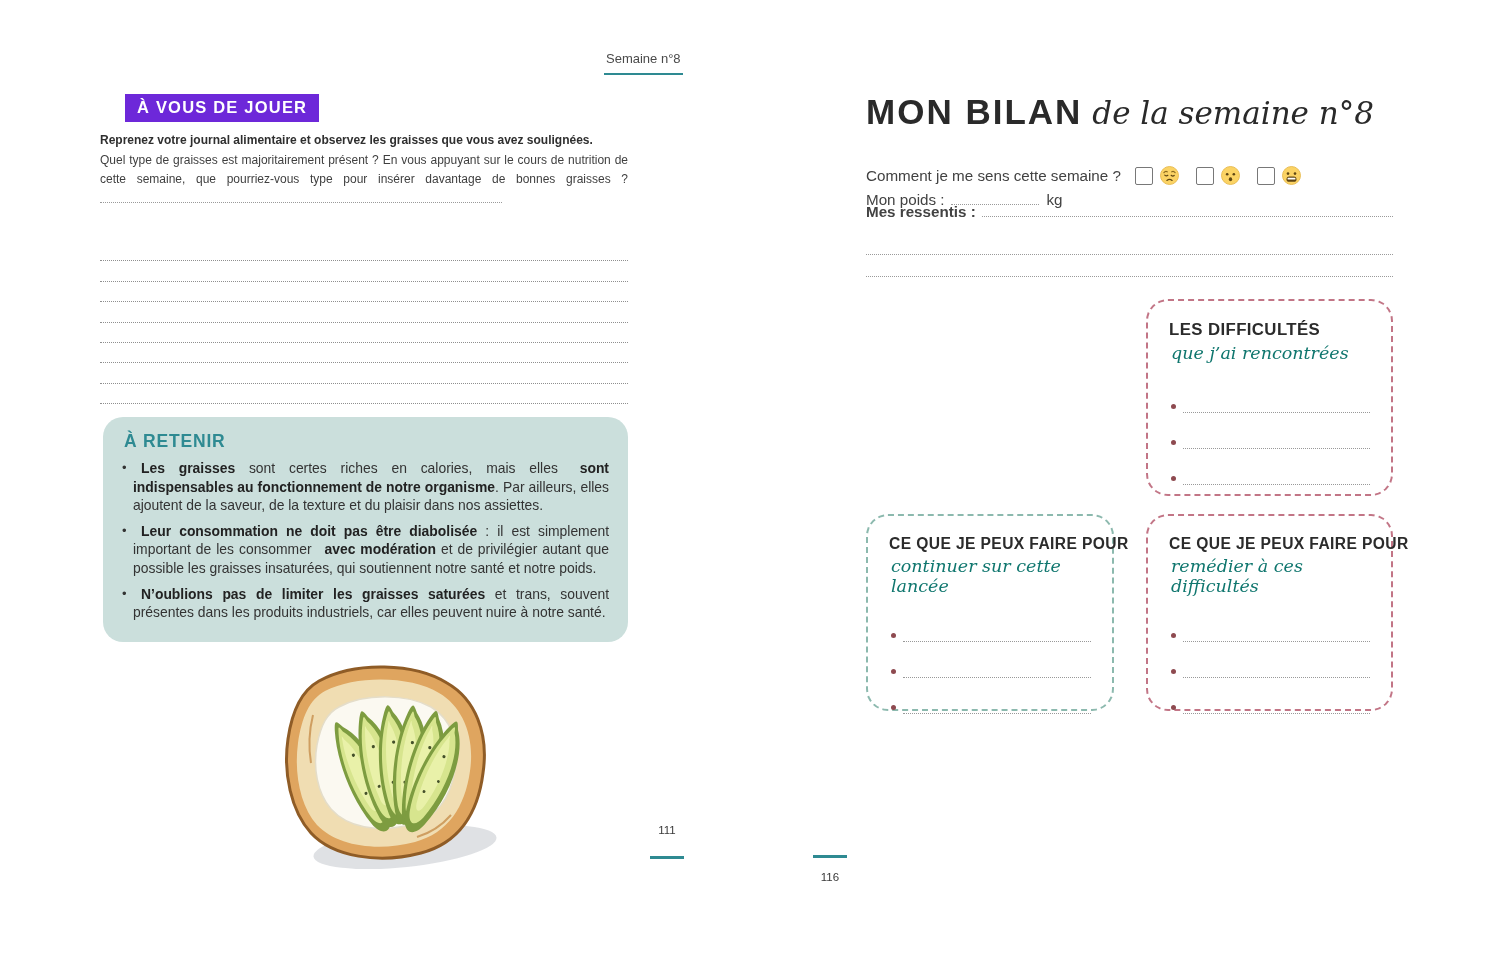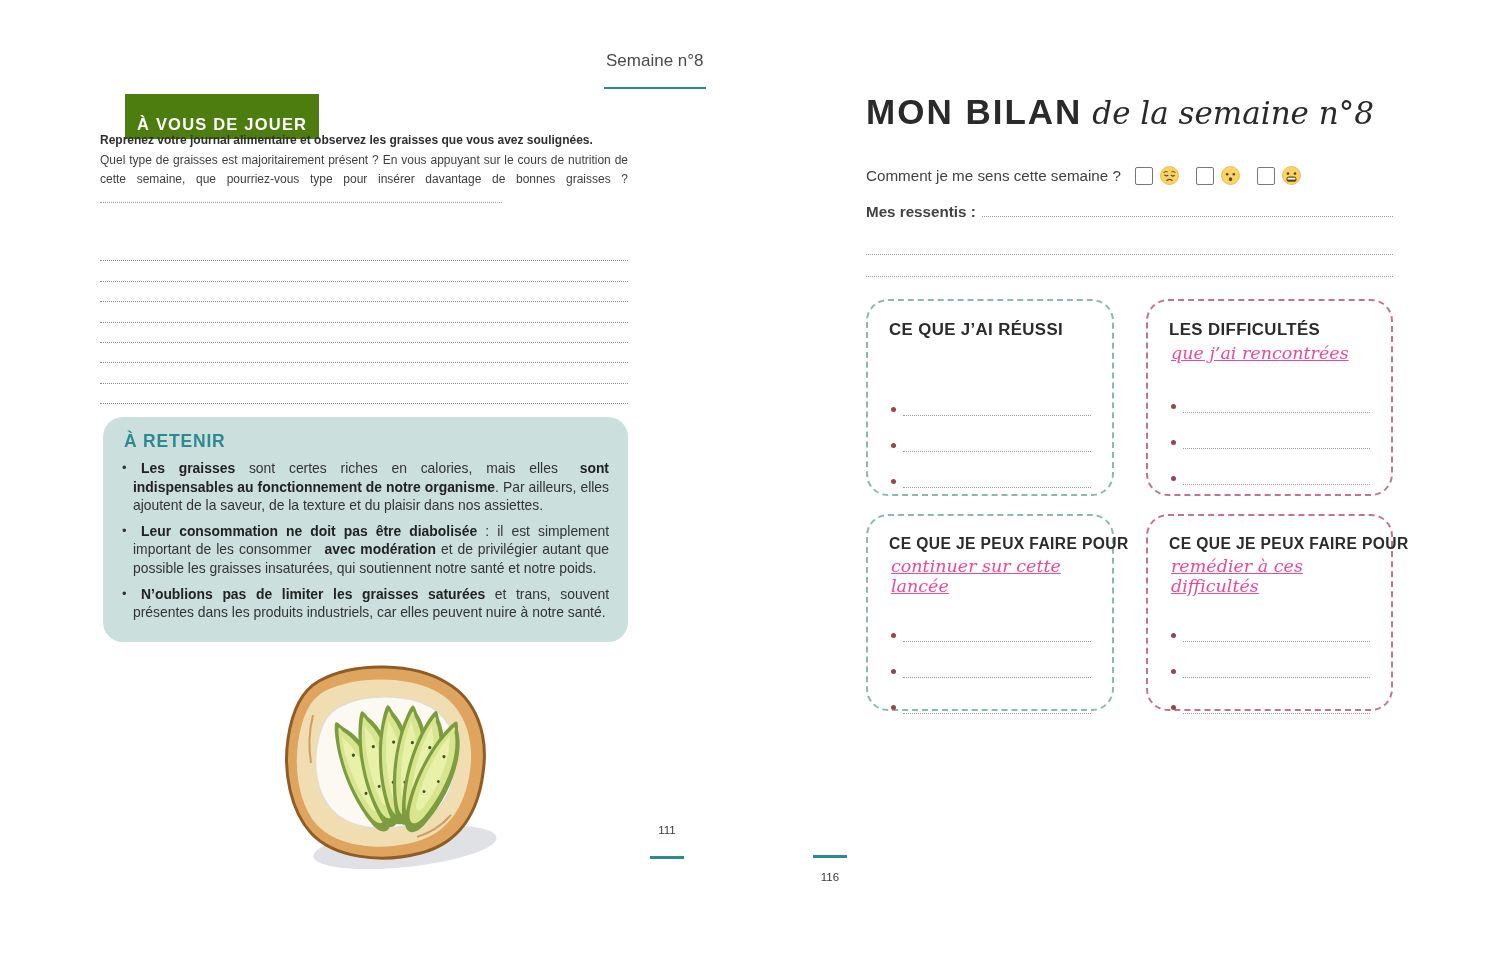--- a/index.html
+++ b/index.html
@@ -4,26 +4,26 @@
 <style>
   html,body{margin:0;padding:0;background:#ffffff;}
   .canvas{position:relative;width:1500px;height:953px;background:#ffffff;overflow:hidden;
           font-family:"Liberation Sans",sans-serif;color:#3f3f3f;}
 
   
   .dotfill{flex:1;border-bottom:1.5px dotted #9a9a9a;height:13px;margin-left:6px;}
   .script{font-family:"DejaVu Serif",serif;font-style:italic;}
 
   
-  .week-label{position:absolute;left:604px;top:51px;font-size:17px;color:#4a4a4a;
-              border-bottom:2.5px solid #2e8a92;padding:0 2px 16px 2px;}
-
-  
-  .badge{position:absolute;left:125px;top:94px;background:#4d7c0f;color:#ffffff;
-         font-weight:bold;font-size:16.5px;letter-spacing:1.2px;padding:21px 12px 5px 12px;}
+  .week-label{position:absolute;left:604px;top:51px;font-size:13px;color:#4a4a4a;
+              border-bottom:2.5px solid #2e8a92;padding:0 2px 7px 2px;}
+
+  
+  .badge{position:absolute;left:125px;top:94px;background:#6d28d9;color:#ffffff;
+         font-weight:bold;font-size:16.5px;letter-spacing:1.2px;padding:4px 12px 5px 12px;}
   .intro{position:absolute;left:100px;top:131px;width:528px;font-size:12px;
          line-height:19.6px;text-align:justify;}
   .intro .lead{font-weight:bold;color:#2f2f2f;margin:0 0 0 0;}
   .intro .body-q{margin:0;}
   .inline-dots{display:inline-block;width:402px;border-bottom:1.5px dotted #9a9a9a;height:11px;}
 
   .write-lines{position:absolute;left:100px;top:241px;width:528px;}
   .wline{height:19.4px;border-bottom:1.5px dotted #8f8f8f;}
 
   .retenir{position:absolute;left:103px;top:417px;width:487px;min-height:162px;
@@ -48,21 +48,21 @@
         font-size:15.2px;color:#424242;}
   .feel-groups{display:flex;align-items:center;gap:16px;margin-left:14px;}
   .feel-group{display:flex;align-items:center;gap:6px;}
   .checkbox{width:16px;height:16px;border:1.7px solid #787878;border-radius:2px;background:#fff;display:inline-block;}
   .dotline{position:absolute;border-bottom:1.5px dotted #9a9a9a;height:0;}
 
   .bilanbox{position:absolute;border-radius:22px;padding:17px 17px 0 17px;box-sizing:border-box;}
   .bilanbox.teal{border:2.5px dashed #8cb9ae;}
   .bilanbox.pink{border:2.5px dashed #c27586;}
   .box-title{font-weight:bold;font-size:16.8px;letter-spacing:.4px;color:#2b2b2b;margin:2px 0 0 4px;white-space:nowrap;}
-  .box-sub{font-size:17.5px;color:#ec4899;margin:3px 0 0 6px;text-decoration:underline;}
+  .box-sub{font-size:17.5px;color:#0f766e;margin:3px 0 0 6px;}
   .bullets{margin:0 4px 0 6px;}
   .bullet-row{display:flex;align-items:flex-end;height:36px;}
   .bullet-row .bdot{width:5px;height:5px;border-radius:50%;background:#8e4a50;flex:none;margin-bottom:4px;}
   .bullet-row .bline{flex:1;border-bottom:1.5px dotted #999;margin-left:7px;}
 
   .notebox{position:absolute;left:866px;top:737px;width:527px;height:132px;background:#fcebeb;
            border-radius:22px;box-sizing:border-box;padding:18px 26px 0 26px;}
   .note-text{font-size:22px;color:#dfa0af;white-space:nowrap;}
   .note-lines{margin-top:14px;}
   .nline{height:22px;border-bottom:1.5px dotted #cfa4ad;}
@@ -171,45 +171,33 @@
           <circle cx="12" cy="12" r="10.3" fill="#fbd364" stroke="#e6b84c" stroke-width="1"></circle>
           <circle cx="8" cy="9.8" r="1.5" fill="#5f4613"></circle>
           <circle cx="16" cy="9.8" r="1.5" fill="#5f4613"></circle>
           <rect x="6.3" y="13.2" width="11.4" height="6" rx="3" fill="#5f4613"></rect>
           <rect x="7.4" y="14.6" width="9.2" height="2" rx="1" fill="#ffffff"></rect>
         </svg>
       </span>
     </span>
   </div>
 
+  <div class="rrow" style="top:191px;">
+    <span>Mon poids :</span>
+    <span class="dotfill" style="flex:none;width:88px;"></span>
+    <span style="margin-left:8px;">kg</span>
+  </div>
 
   <div class="rrow" style="top:203px;font-weight:bold;">
     <span>Mes ressentis :</span>
     <span class="dotfill"></span>
   </div>
   <div class="dotline" style="left:866px;top:254px;width:527px;"></div>
   <div class="dotline" style="left:866px;top:276px;width:527px;"></div>
 
-  <div class="bilanbox teal" style="left:866px;top:299px;width:248px;height:197px;">
-    <div class="box-title">CE QUE J’AI RÉUSSI</div>
-    <div class="bullets" style="margin-top:40px;">
-      <div class="bullet-row">
-          <span class="bdot"></span>
-          <span class="bline"></span>
-        </div>
-      <div class="bullet-row">
-          <span class="bdot"></span>
-          <span class="bline"></span>
-        </div>
-      <div class="bullet-row">
-          <span class="bdot"></span>
-          <span class="bline"></span>
-        </div>
-    </div>
-  </div>
 
   <div class="bilanbox pink" style="left:1146px;top:299px;width:247px;height:197px;">
     <div class="box-title">LES DIFFICULTÉS</div>
     <div class="box-sub script">que j’ai rencontrées</div>
     <div class="bullets" style="margin-top:14px;">
       <div class="bullet-row">
           <span class="bdot"></span>
           <span class="bline"></span>
         </div>
       <div class="bullet-row">

